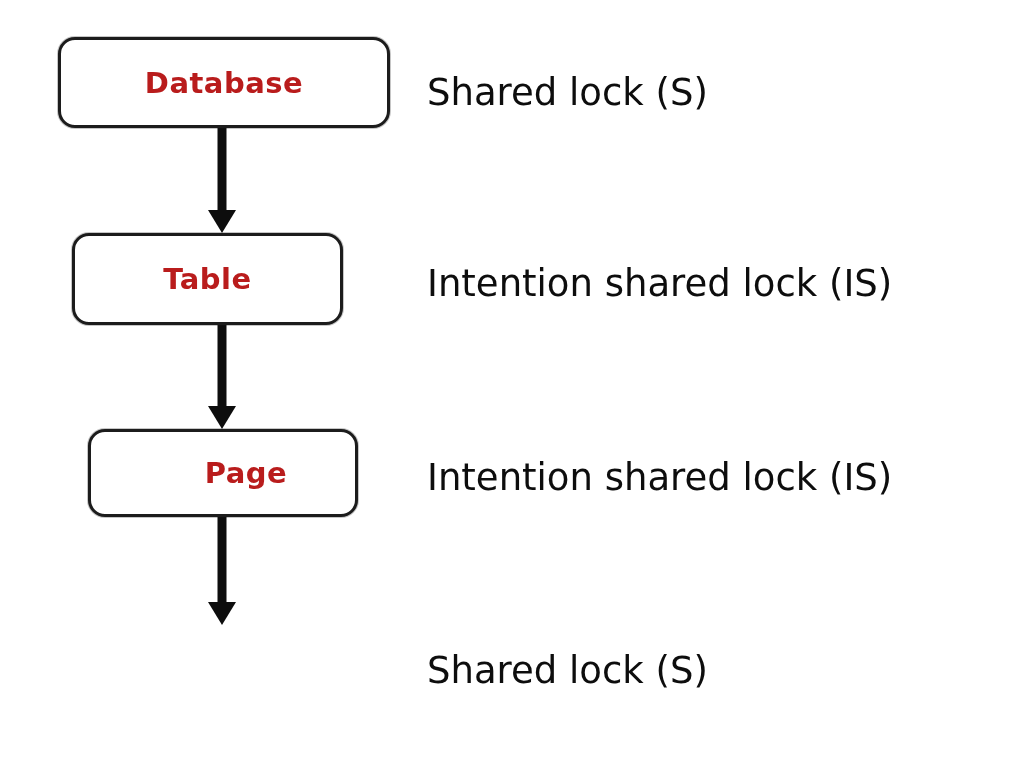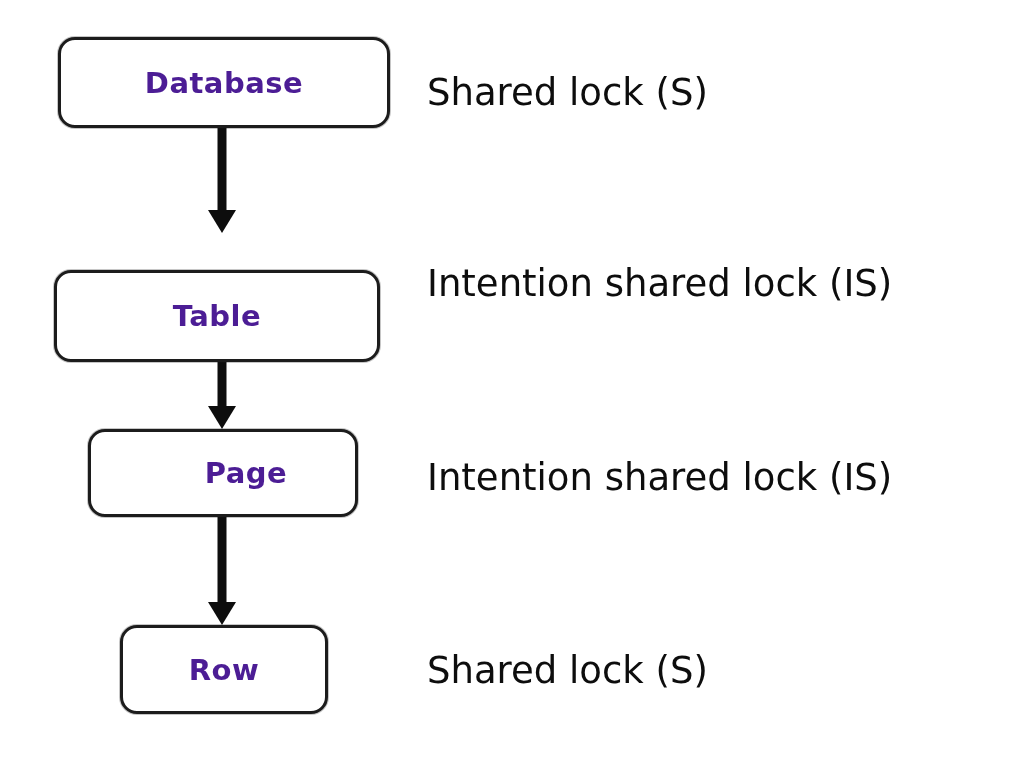--- a/index.html
+++ b/index.html
@@ -22,36 +22,36 @@
     border: 3px solid #1c1c1c;
     border-radius: 17px;
     box-shadow: 0 0 0 1px rgba(28,28,28,0.25);
     display: flex;
     align-items: center;
     justify-content: center;
   }
   .node-label {
     font-size: 29px;
     font-weight: 700;
-    color: #4c1d95;
+    color: #b91c1c;
     letter-spacing: 0.5px;
     white-space: nowrap;
   }
   .side-label {
     position: absolute;
     left: 427px;
     transform: translateY(-50%);
     font-size: 37px;
     font-weight: 400;
     color: #0d0d0d;
     white-space: nowrap;
   }
   
   #node-0 { left: 58px;  top: 37px;  width: 332px; height: 91px; }
-  #node-1 { left: 54px;  top: 233px; width: 326px; height: 92px; margin-top: 37px; }
+  #node-1 { left: 72px;  top: 233px; width: 271px; height: 92px; }
   #node-2 { left: 88px;  top: 429px; width: 270px; height: 88px; padding-left: 46px; }
   #node-3 { left: 120px; top: 625px; width: 208px; height: 89px; }
 
   #label-0 { top: 92px; }
   #label-1 { top: 283px; }
   #label-2 { top: 477px; }
   #label-3 { top: 670px; }
 
   .arrow-layer {
     position: absolute;
@@ -84,22 +84,19 @@
 
   <div class="node" id="node-0">
     <span class="node-label">Database</span>
   </div>
   <div class="node" id="node-1">
     <span class="node-label">Table</span>
   </div>
   <div class="node" id="node-2">
     <span class="node-label">Page</span>
   </div>
-  <div class="node" id="node-3">
-    <span class="node-label">Row</span>
-  </div>
 
   <div class="side-label" id="label-0">Shared lock (S)</div>
   <div class="side-label" id="label-1">Intention shared lock (IS)</div>
   <div class="side-label" id="label-2">Intention shared lock (IS)</div>
   <div class="side-label" id="label-3">Shared lock (S)</div>
 
 </div>
 
 </body></html>

